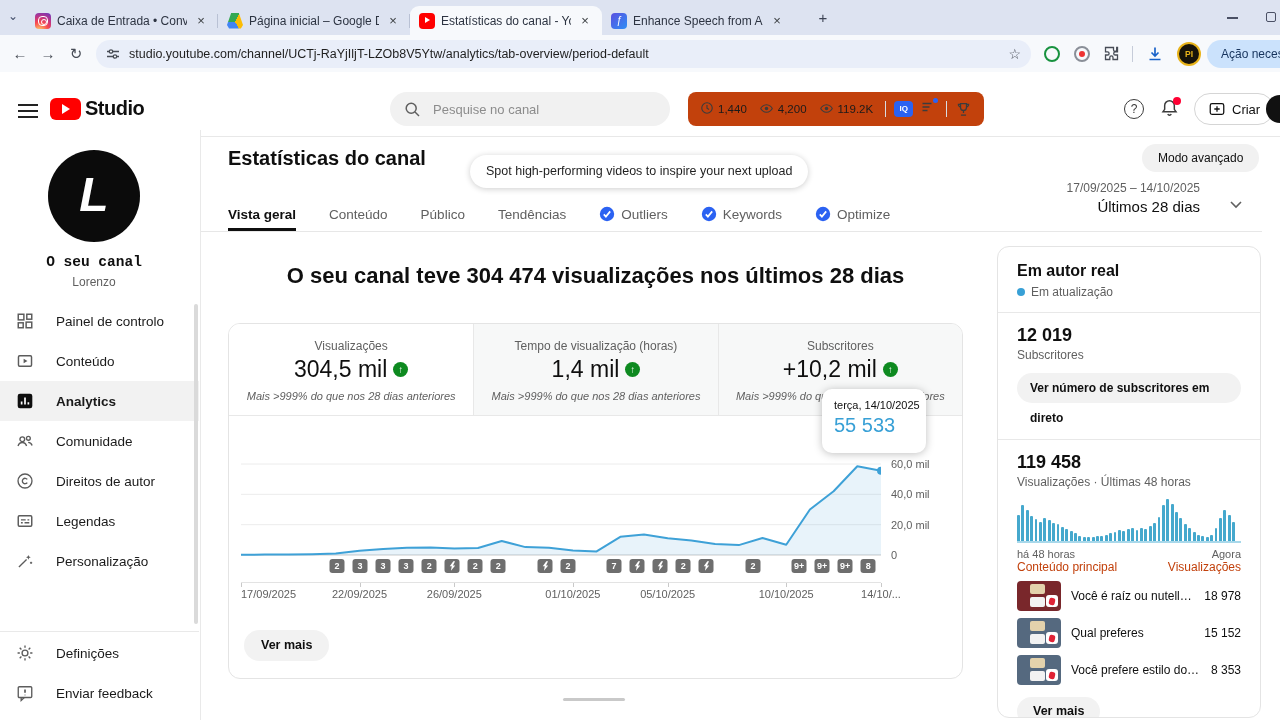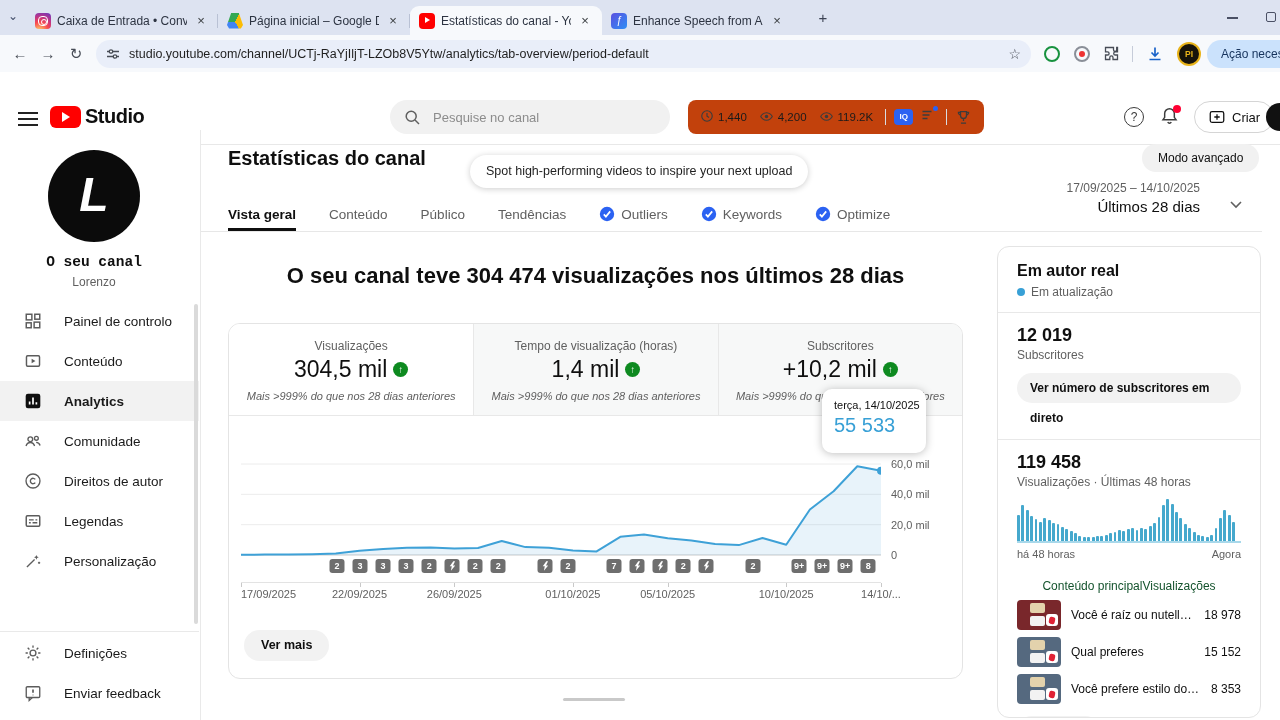--- a/index.html
+++ b/index.html
@@ -40,21 +40,21 @@
   .ext.green { border:2.6px solid #18923f; }
   .ext.rec { border:2px solid #8a8f98; }
   .ext.rec::after { content:""; position:absolute; left:3px; top:3px; width:6px; height:6px; background:#e33; border-radius:50%; }
   .puzzle { margin:0 6px; cursor:pointer; }
   .tb-sep { width:1px; height:16px; background:#c6ccd9; margin:0 6px; }
   .dl { margin:0 7px; cursor:pointer; }
   .avatar-pi { width:24px; height:24px; border-radius:50%; background:#17130a; border:2px solid #e8b31a; color:#e8b31a; font-size:8.5px; font-weight:bold; text-align:center; line-height:20px; margin:0 6px; cursor:pointer; }
   .action-pill { height:28px; line-height:28px; background:#cbe2fc; border-radius:14px; padding:0 14px; font-size:12px; color:#16335c; white-space:nowrap; margin-right:-40px; cursor:pointer; }
 
   
-  .sheader { position:absolute; top:88px; left:0; width:1280px; height:57px; background:#fff; border-bottom:1px solid #e8e8e8; }
+  .sheader { position:absolute; top:80px; left:0; width:1280px; height:57px; background:#fff; border-bottom:1px solid #e8e8e8; }
   .hamburger { position:absolute; left:18px; top:20px; width:20px; cursor:pointer; }
   .hamburger i { display:block; height:2px; background:#222; margin:4px 0; }
   .yt-logo { position:absolute; left:50px; top:17px; display:flex; align-items:center; cursor:pointer; }
   .yt-play { width:31px; height:22px; background:#f00; border-radius:6px; position:relative; }
   .yt-play::after { content:""; position:absolute; left:12px; top:6px; border-left:8px solid #fff; border-top:5px solid transparent; border-bottom:5px solid transparent; }
   .yt-word { font-size:20px; font-weight:bold; letter-spacing:-0.5px; color:#0f0f0f; margin-left:4px; }
   .search { position:absolute; left:390px; top:12px; width:280px; height:34px; background:#f1f1f1; border-radius:17px; display:flex; align-items:center; padding:0 14px; cursor:text; }
   .search-ph { font-size:13px; color:#8c8c8c; margin-left:12px; }
   .statspill { position:absolute; left:688px; top:12px; height:34px; background:#c2410c; border-radius:8px; display:flex; align-items:center; padding:0 12px; }
   .sp-item { display:flex; align-items:center; margin-right:12px; font-size:11.5px; color:#1b1b1b; }
@@ -71,21 +71,21 @@
   .mini-avatar { position:absolute; left:1266px; top:15px; width:28px; height:28px; background:#111; border-radius:50%; cursor:pointer; }
 
   
   .sidebar { position:absolute; top:130px; left:0; width:201px; height:590px; background:#fff; border-right:1px solid #e9e9e9; }
   .ch-avatar { position:absolute; left:48px; top:20px; width:92px; height:92px; background:#0b0b0b; border-radius:50%; color:#fff; font-size:48px; font-weight:bold; font-style:italic; text-align:center; line-height:90px; cursor:pointer; }
   .ch-title { position:absolute; top:124px; width:188px; text-align:center; font-size:14.5px; font-weight:bold; color:#0f0f0f;font-family:Liberation Mono, monospace; }
   .ch-name { position:absolute; top:145px; width:188px; text-align:center; font-size:12px; color:#606060; }
   .snav { position:absolute; left:0; width:199px; }
   #side-items { top:171px; }
   #side-footer { top:503px; }
-  .side-item { height:40px; display:flex; align-items:center; padding-left:24px; cursor:pointer; }
+  .side-item { height:40px; display:flex; align-items:center; padding-left:16px; cursor:pointer; }
   .side-item.active { background:#f2f2f2; }
   .side-item .sic { width:18px; height:18px; flex:0 0 18px; }
   .side-item .slabel { font-size:13.5px; color:#1a1a1a; margin-left:22px; }
   .side-item.active .slabel { font-weight:bold; }
   .side-divider { position:absolute; top:501px; left:0; width:199px; height:1px; background:#e9e9e9; }
   .side-scrollbar { position:absolute; left:194px; top:174px; width:4px; height:320px; background:#dadada; border-radius:2px; }
 
   
   .main { position:absolute; left:201px; top:130px; width:794px; height:590px; }
   .page-title { position:absolute; left:27px; top:17px; font-size:20px; font-weight:bold; color:#0f0f0f; }
@@ -138,21 +138,21 @@
   .rt-title { font-size:16px; font-weight:bold; color:#0f0f0f; }
   .rt-upd { display:flex; align-items:center; gap:6px; margin-top:5px; font-size:12px; color:#606060; }
   .rt-upd .dot { width:8px; height:8px; border-radius:50%; background:#38a0d6; }
   .rt-hr { height:1px; background:#e8e8e8; margin:13px -19px 0; border:none; }
   .rt-num { font-size:18px; font-weight:bold; color:#0f0f0f; margin-top:12px; }
   .rt-sub { font-size:12px; color:#606060; margin-top:2px; }
   .rt-live { height:30px; line-height:30px; padding:0 13px; margin-top:11px; font-size:12px; }
   .rt-bars { margin-top:12px; height:42px; display:flex; align-items:flex-end; gap:1.5px; border-bottom:2px solid #a8d8ea; }
   .rt-bars i { width:2.9px; background:#45a8cd; border-radius:1px 1px 0 0; }
   .rt-axis { display:flex; justify-content:space-between; font-size:11px; color:#606060; margin-top:5px; }
-  .rt-head { display:flex; justify-content:center; font-size:12px; color:#14532d; margin-top:19px; }
+  .rt-head { display:flex; justify-content:space-between; font-size:12px; color:#c2410c; }
   .rt-row { display:flex; align-items:center; gap:10px; height:30px; margin-top:7px; cursor:pointer; }
   .rt-row .vtitle { flex:1; font-size:12px; color:#0f0f0f; white-space:nowrap; overflow:hidden; text-overflow:ellipsis; }
   .rt-row .vviews { font-size:12px; color:#0f0f0f; }
   .thumb { position:relative; width:44px; height:30px; flex:0 0 44px; border-radius:4px; overflow:hidden; }
   .t-food { position:absolute; right:16px; top:3px; width:15px; height:10px; background:#e3d2ac; border-radius:2px; box-shadow:0 13px 0 #f2f2f2; }
   .t-chip { position:absolute; right:3px; bottom:4px; width:12px; height:12px; background:#fff; border-radius:3px; }
   .t-chip::after { content:""; position:absolute; left:3px; top:2.5px; width:6px; height:7px; background:#e02235; border-radius:2px; transform:rotate(12deg); }
   .rt-more { height:29px; line-height:29px; padding:0 16px; margin-top:12px; }
 </style>
 </head>

